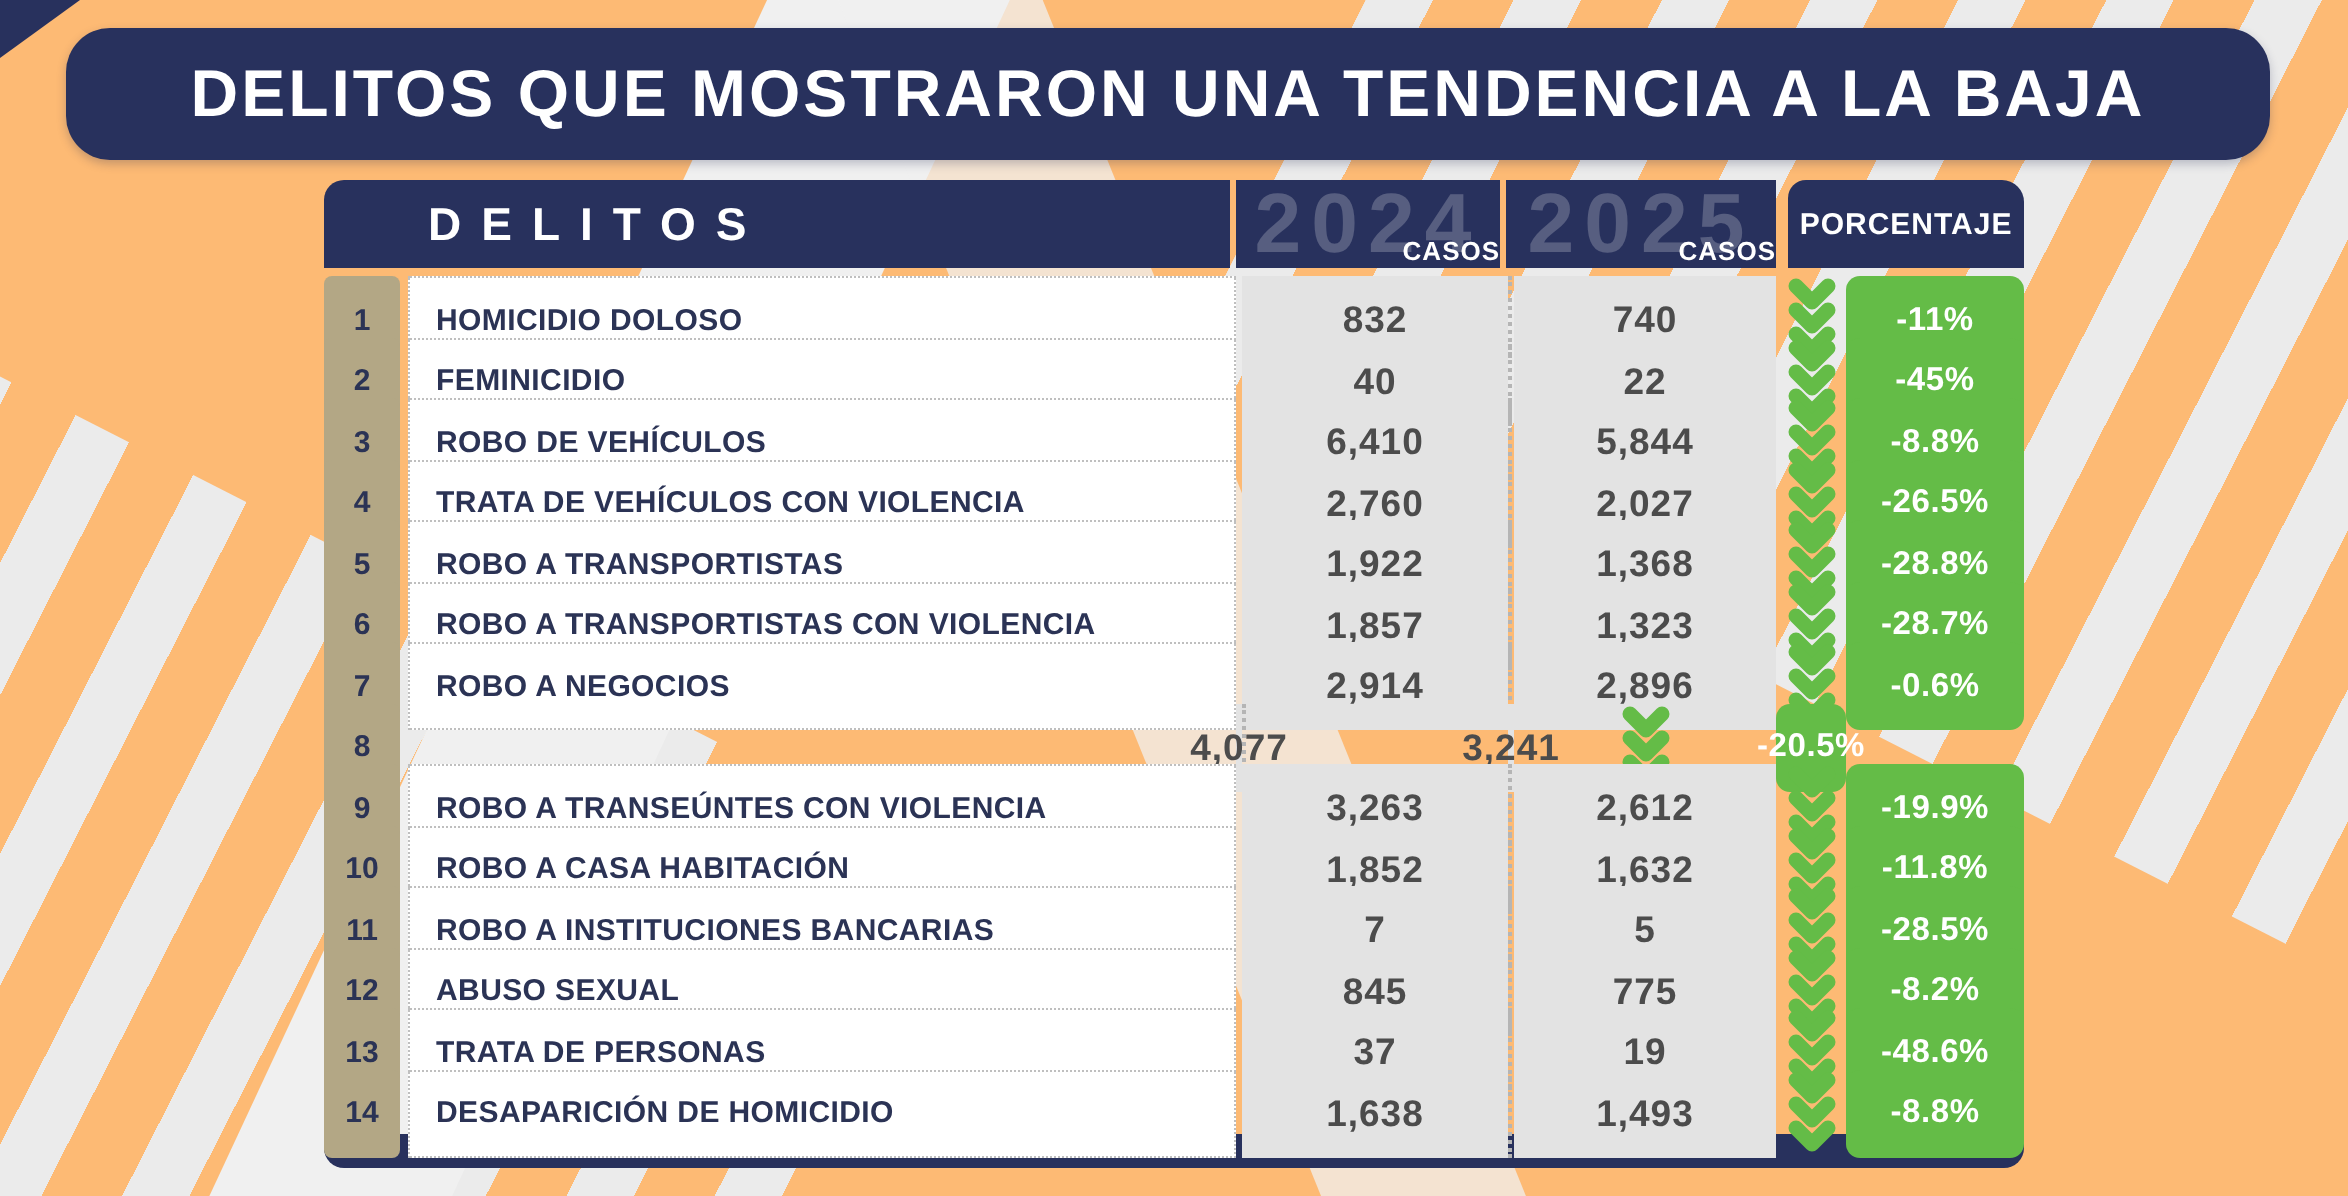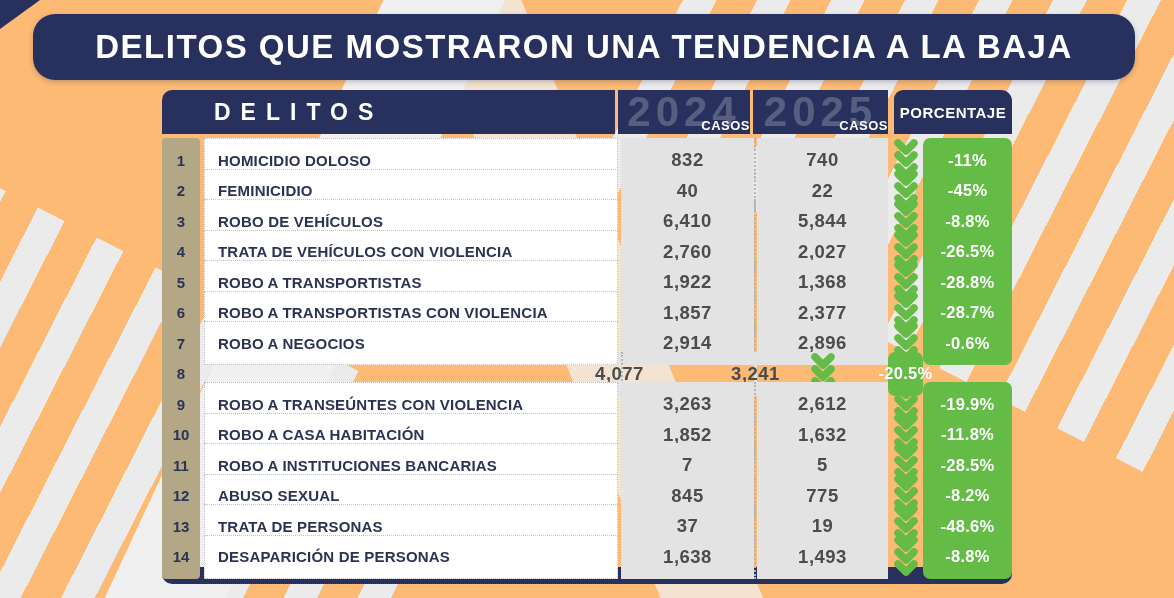--- a/index.html
+++ b/index.html
@@ -199,21 +199,21 @@
     <div class="pct">-28.8%</div>
   </div>
 
   <div class="trow">
     <div class="num">6</div>
     <div class="cgap"></div>
     <div class="name">ROBO A TRANSPORTISTAS CON VIOLENCIA</div>
     <div class="cgap"></div>
     <div class="val">1,857</div>
     <div class="cgap dashed"></div>
-    <div class="val">2,377</div>
+    <div class="val">1,323</div>
     <div class="chev">
       <svg width="26" height="44" viewBox="0 0 26 44">
         <path d="M5 5 L13 13 L21 5" fill="none" stroke="#64bc47" stroke-width="7.5" stroke-linecap="round" stroke-linejoin="round"></path>
         <path d="M5 17 L13 25 L21 17" fill="none" stroke="#64bc47" stroke-width="7.5" stroke-linecap="round" stroke-linejoin="round"></path>
         <path d="M5 29 L13 37 L21 29" fill="none" stroke="#64bc47" stroke-width="7.5" stroke-linecap="round" stroke-linejoin="round"></path>
       </svg>
     </div>
     <div class="pct">-28.7%</div>
   </div>
 
@@ -338,21 +338,21 @@
         <path d="M5 17 L13 25 L21 17" fill="none" stroke="#64bc47" stroke-width="7.5" stroke-linecap="round" stroke-linejoin="round"></path>
         <path d="M5 29 L13 37 L21 29" fill="none" stroke="#64bc47" stroke-width="7.5" stroke-linecap="round" stroke-linejoin="round"></path>
       </svg>
     </div>
     <div class="pct">-48.6%</div>
   </div>
 
   <div class="trow">
     <div class="num">14</div>
     <div class="cgap"></div>
-    <div class="name">DESAPARICIÓN DE PERSONAS</div>
+    <div class="name">DESAPARICIÓN DE HOMICIDIO</div>
     <div class="cgap"></div>
     <div class="val">1,638</div>
     <div class="cgap dashed"></div>
     <div class="val">1,493</div>
     <div class="chev">
       <svg width="26" height="44" viewBox="0 0 26 44">
         <path d="M5 5 L13 13 L21 5" fill="none" stroke="#64bc47" stroke-width="7.5" stroke-linecap="round" stroke-linejoin="round"></path>
         <path d="M5 17 L13 25 L21 17" fill="none" stroke="#64bc47" stroke-width="7.5" stroke-linecap="round" stroke-linejoin="round"></path>
         <path d="M5 29 L13 37 L21 29" fill="none" stroke="#64bc47" stroke-width="7.5" stroke-linecap="round" stroke-linejoin="round"></path>
       </svg>

